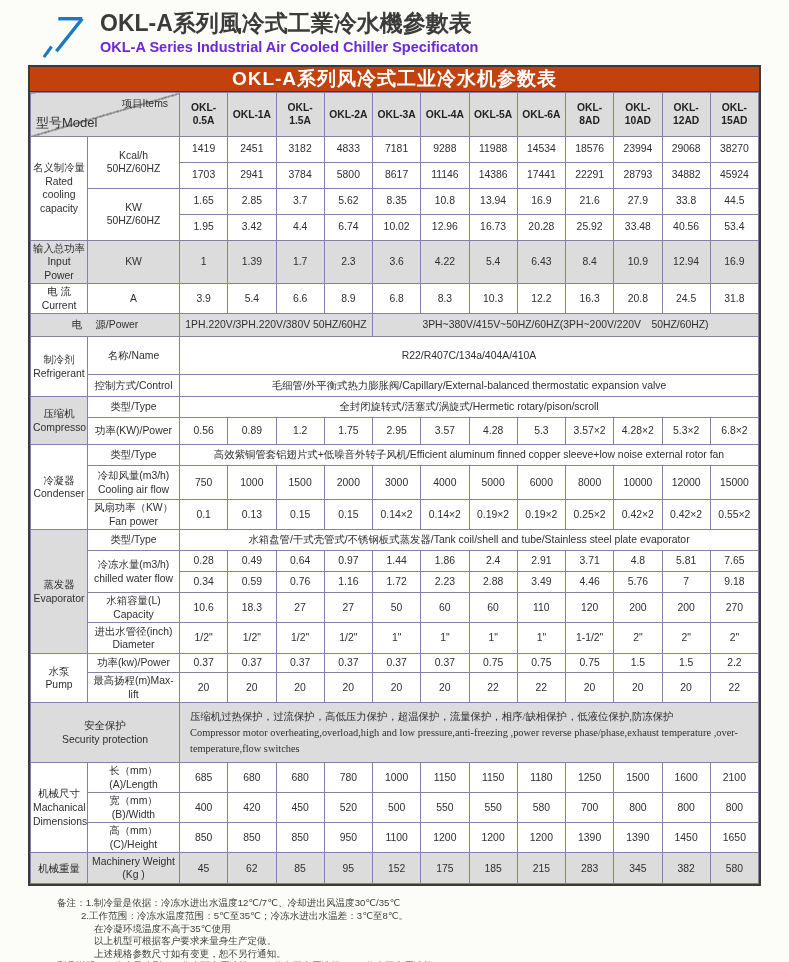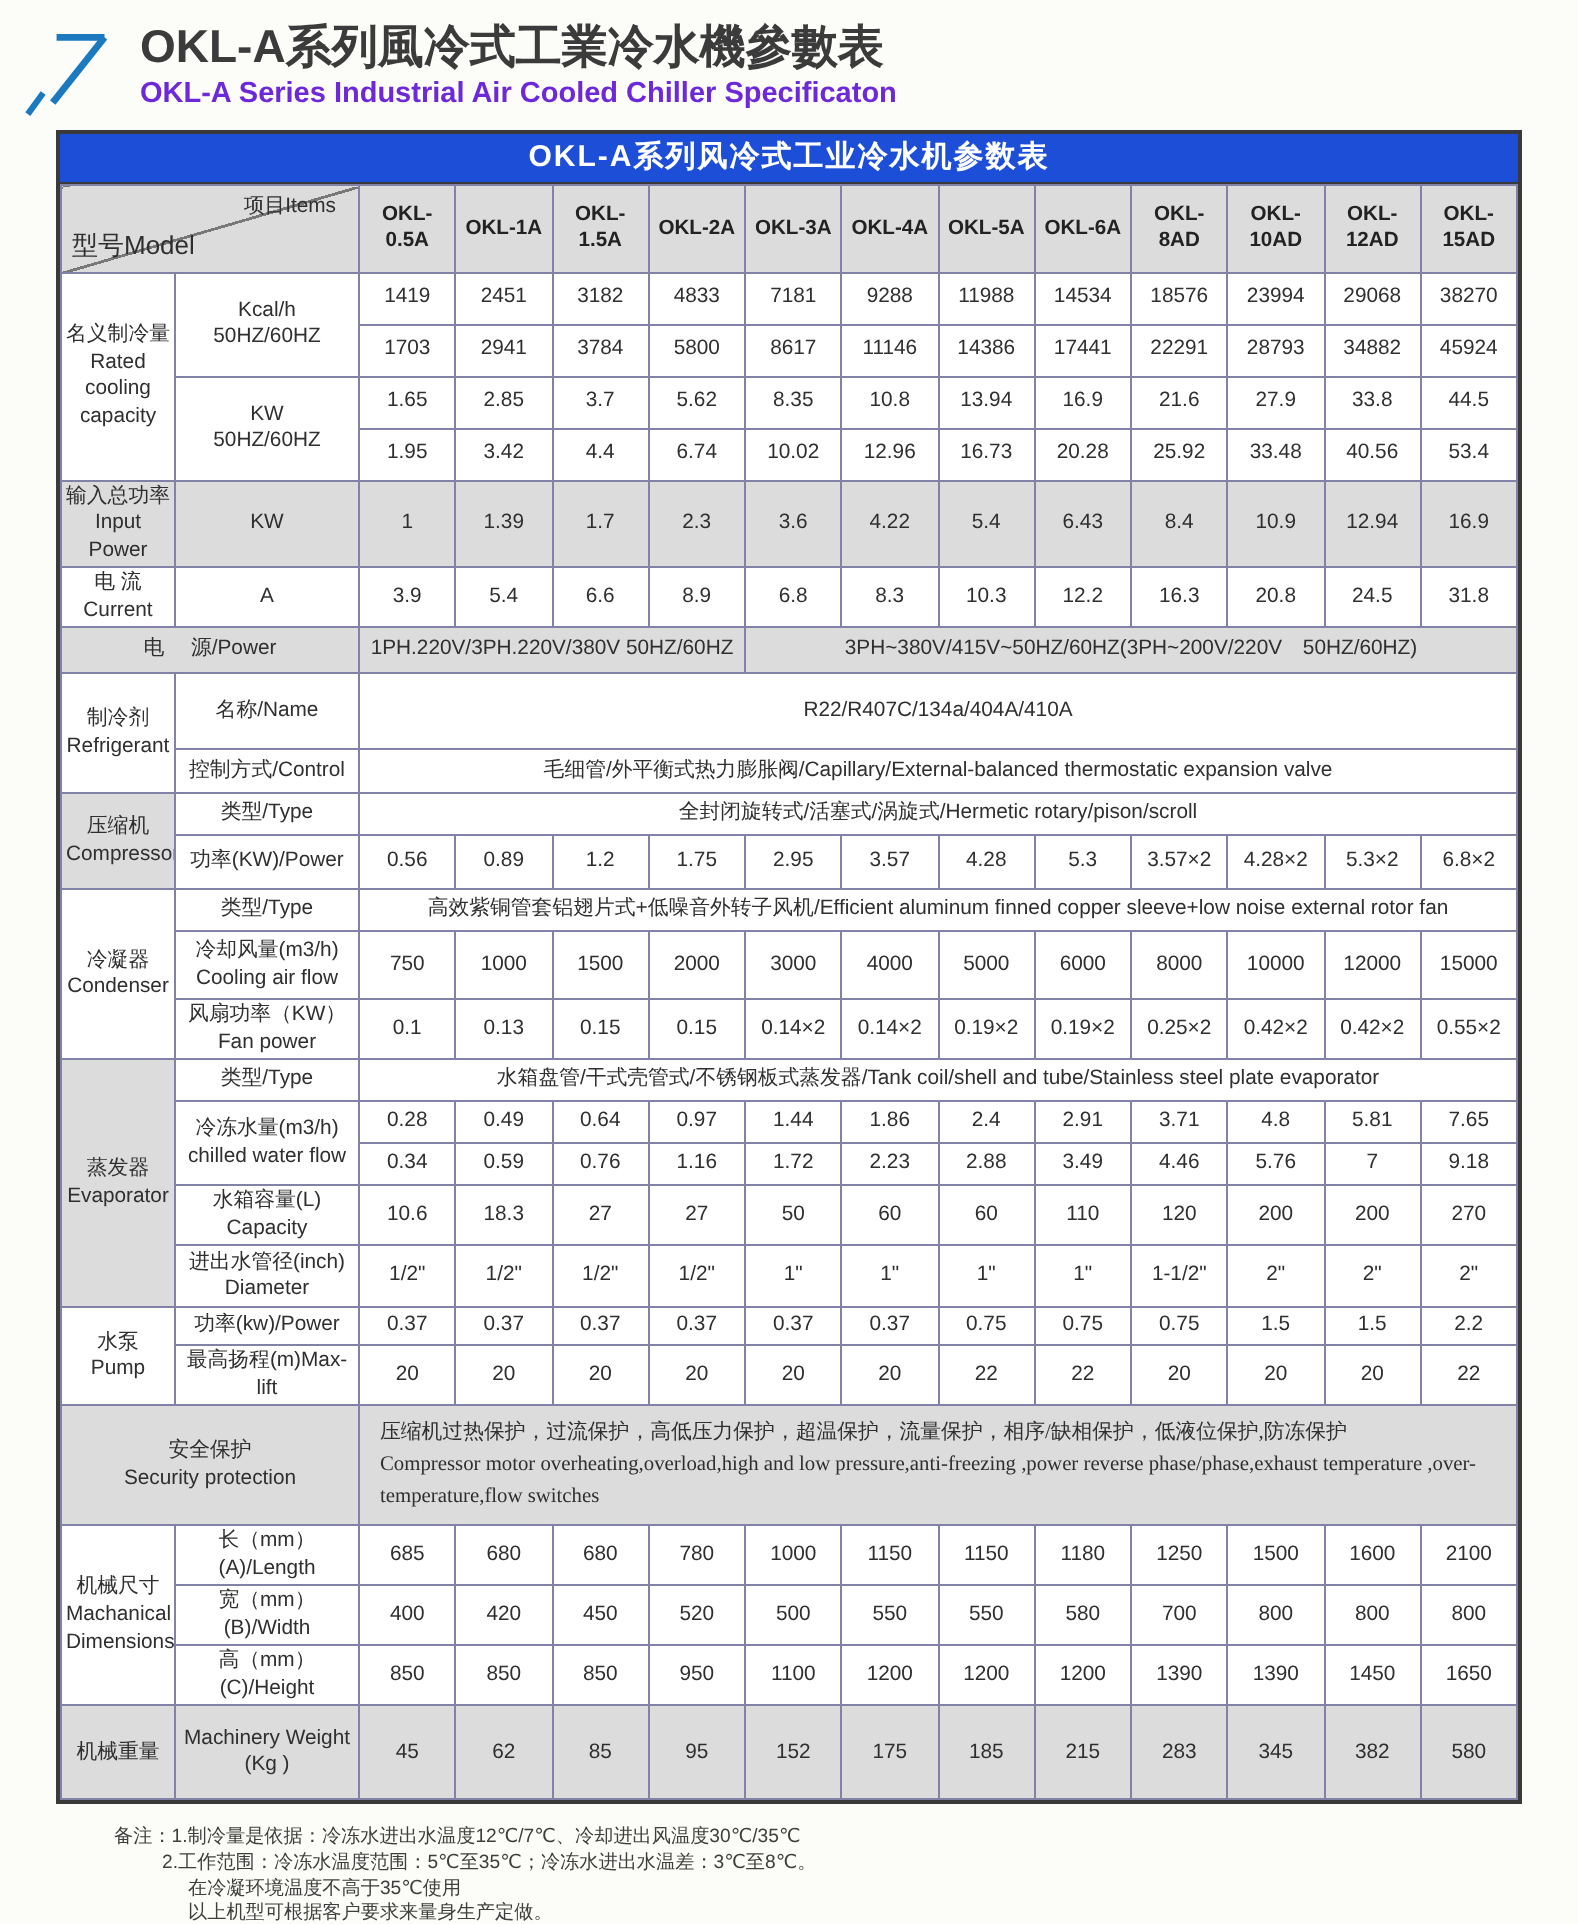--- a/index.html
+++ b/index.html
@@ -3,28 +3,28 @@
 <meta charset="utf-8">
 <style>
   html,body{margin:0;padding:0;}
   body{
     width:789px;height:962px;overflow:hidden;
     background:#fcfcf9;
     font-family:"Liberation Sans","DejaVu Sans",sans-serif;
     color:#2f2f2f;
   }
   
-  .hdr{display:flex;align-items:flex-start;gap:12px;padding:9px 0 0 12px;}
+  .hdr{display:flex;align-items:flex-start;gap:12px;padding:9px 0 0 42px;}
   .logo{width:46px;height:46px;flex:0 0 auto;margin-top:3px;}
   .title-zh{font-size:23px;font-weight:bold;color:#3b3b3b;line-height:1.25;}
   .title-en{font-size:14.5px;font-weight:bold;color:#6d28d9;margin-top:1px;}
   
   .twrap{margin:7px 28px 0 28px;border:2px solid #3a3a3a;background:#fff;}
-  .banner{height:24px;line-height:24px;text-align:center;background:#1d4ed8;color:#ffffff;
-          font-weight:bold;font-size:15px;border-bottom:1px solid #3a3a3a;letter-spacing:1px;}
+  .banner{height:24px;line-height:24px;text-align:center;background:#c2410c;color:#ffffff;
+          font-weight:bold;font-size:19px;border-bottom:1px solid #3a3a3a;letter-spacing:1px;}
   table{width:100%;border-collapse:collapse;table-layout:fixed;}
   td{border:1px solid #8282a8;text-align:center;vertical-align:middle;
      font-size:10.4px;color:#2f2f2f;padding:1px 2px;white-space:pre-line;overflow:hidden;line-height:1.3;}
   thead td{background:#dcdcdc;height:33px;}
   td.mh{font-weight:bold;font-size:10.3px;color:#222;}
   .corner{position:relative;background-color:#dcdcdc;
      background-image:linear-gradient(to bottom right,
         transparent calc(50% - 0.7px), #777 calc(50% - 0.7px),
         #777 calc(50% + 0.7px), transparent calc(50% + 0.7px));}
   .corner .m{position:absolute;left:5px;bottom:4px;font-size:13px;}
@@ -413,21 +413,21 @@
           <td class="val">950</td>
           <td class="val">1100</td>
           <td class="val">1200</td>
           <td class="val">1200</td>
           <td class="val">1200</td>
           <td class="val">1390</td>
           <td class="val">1390</td>
           <td class="val">1450</td>
           <td class="val">1650</td>
         </tr>
-        <tr class="gray sep" style="height: 47px;">
+        <tr class="gray sep" style="height: 31px;">
           <td class="group">机械重量</td>
           <td class="item">Machinery Weight
 (Kg )</td>
           <td class="val">45</td>
           <td class="val">62</td>
           <td class="val">85</td>
           <td class="val">95</td>
           <td class="val">152</td>
           <td class="val">175</td>
           <td class="val">185</td>

